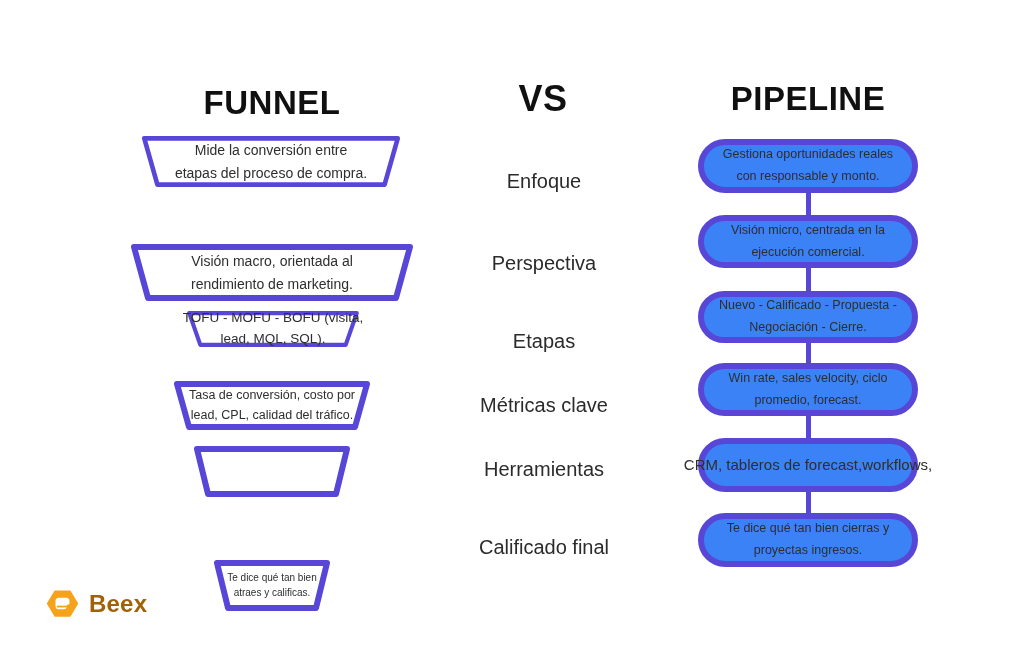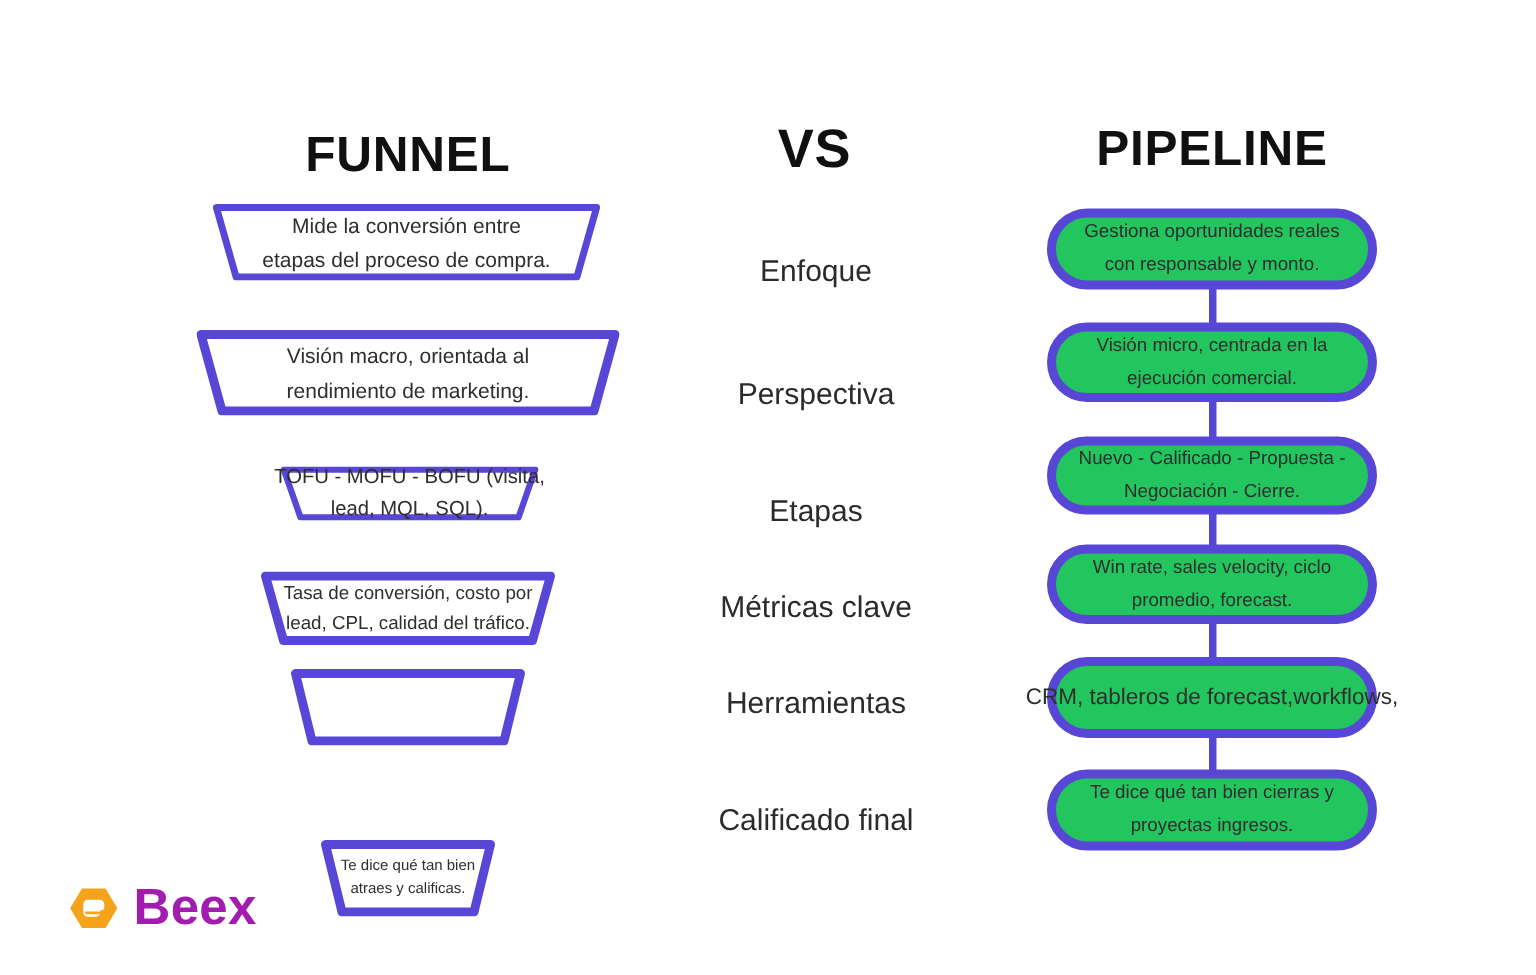--- a/index.html
+++ b/index.html
@@ -50,65 +50,65 @@
   
   .connector {
     position: absolute;
     left: 806px; width: 5px;
     background: #5847D6;
     z-index: 0;
   }
   .pill {
     position: absolute;
     left: 698px; width: 220px;
-    background: #22c55e;
+    background: #3b82f6;
     border: 6px solid #5847D6;
     border-radius: 27px;
     box-sizing: border-box;
     display: flex; flex-direction: column;
     align-items: center; justify-content: center;
     text-align: center;
     font-size: 12.5px; line-height: 1.75;
     color: #2e2e2e;
     z-index: 1;
   }
   .pill .l { white-space: nowrap; }
   .pill.tight { font-size: 15px; }
 
   
   .logo {
     position: absolute;
     left: 45px; top: 586px;
     display: flex; align-items: center; gap: 9px;
   }
   .logo-text {
-    font-size: 34px;
+    font-size: 24px;
     font-weight: bold;
-    color: #a21caf;
+    color: #a16207;
     letter-spacing: 0.2px;
   }
 </style>
 </head>
 <body>
 
 <div class="heading" style="left:132px; top:84px; width:280px;">FUNNEL</div>
 <div class="heading" style="left:473px; top:78px; width:140px; font-size:36px;">VS</div>
 <div class="heading" style="left:668px; top:80px; width:280px;">PIPELINE</div>
 
 <div class="funnel-level" style="left:104px; top:136px; width:334px; height:51px;">
   <svg viewBox="0 0 334 66">
     <polygon points="3,3 331,3 314,63 20,63" fill="#ffffff" stroke="#5847D6" stroke-width="6" stroke-linejoin="round"></polygon>
   </svg>
   <div class="funnel-text fs14">
     <div class="l">Mide la conversión entre</div>
     <div class="l">etapas del proceso de compra.</div>
   </div>
 </div>
 
-<div class="funnel-level" style="left:131px; top:220px; width:282px; height:57px;">
+<div class="funnel-level" style="left:131px; top:244px; width:282px; height:57px;">
   <svg viewBox="0 0 282 57">
     <polygon points="3,3 279,3 265,54 17,54" fill="#ffffff" stroke="#5847D6" stroke-width="6" stroke-linejoin="round"></polygon>
   </svg>
   <div class="funnel-text fs14">
     <div class="l">Visión macro, orientada al</div>
     <div class="l">rendimiento de marketing.</div>
   </div>
 </div>
 
 <div class="funnel-level" style="left:149px; top:311px; width:248px; height:36px;">

